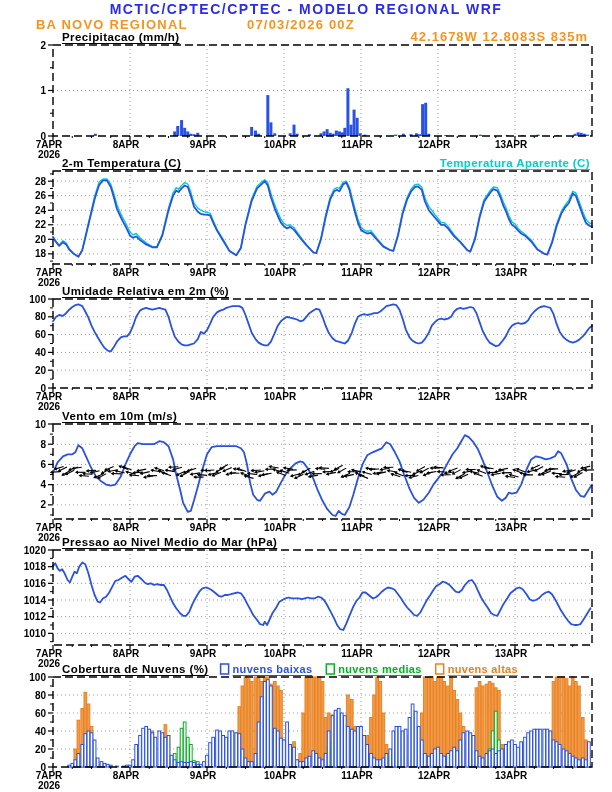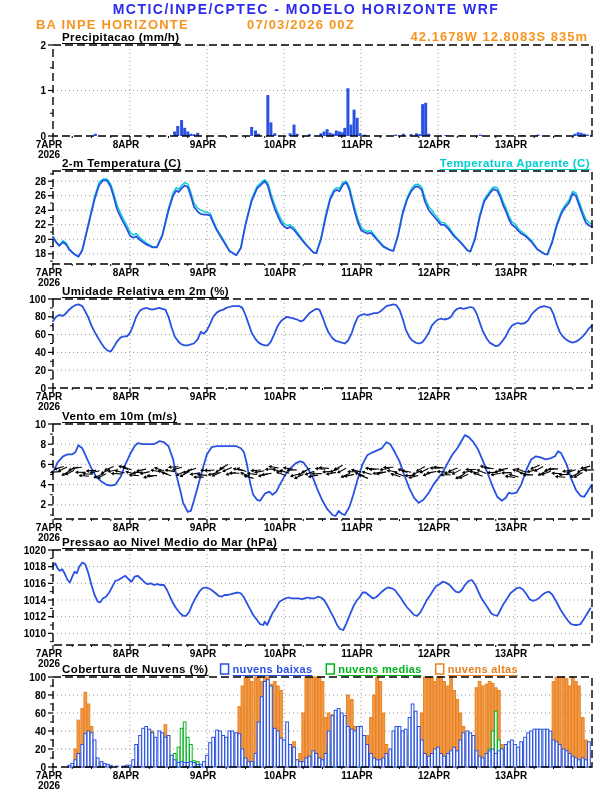--- a/index.html
+++ b/index.html
@@ -17,22 +17,22 @@
   .mtick{stroke:#000;stroke-width:1;}
   .ylab{font:bold 10px "Liberation Sans",sans-serif;fill:#000;}
   .xlab{font:bold 10px "Liberation Sans",sans-serif;fill:#000;}
   .ptitle{font:bold 11.5px "Liberation Sans",sans-serif;letter-spacing:0.4px;}
   .leglab{font:bold 11px "Liberation Sans",sans-serif;letter-spacing:0.3px;}
 </style>
 </head>
 <body>
 
 <div class="page">
-  <div class="hdr1" style="color: rgb(43, 43, 238);">MCTIC/INPE/CPTEC - MODELO HORIZONTE WRF</div>
-  <span class="hdr2-station" style="color: rgb(247, 148, 30);">BA INPE HORIZONTE</span>
+  <div class="hdr1" style="color: rgb(43, 43, 238);">MCTIC/CPTEC/CPTEC - MODELO REGIONAL WRF</div>
+  <span class="hdr2-station" style="color: rgb(247, 148, 30);">BA NOVO REGIONAL</span>
   <span class="hdr2-run" style="color: rgb(247, 148, 30);">07/03/2026 00Z</span>
   <div class="loc" style="color: rgb(247, 148, 30);">42.1678W 12.8083S 835m</div>
   <svg width="612" height="792" viewBox="0 0 612 792">
       <g>
         <line x1="130" x2="130" y1="45" y2="136" class="grid"></line>
         <line x1="207" x2="207" y1="45" y2="136" class="grid"></line>
         <line x1="284" x2="284" y1="45" y2="136" class="grid"></line>
         <line x1="361" x2="361" y1="45" y2="136" class="grid"></line>
         <line x1="438" x2="438" y1="45" y2="136" class="grid"></line>
         <line x1="515" x2="515" y1="45" y2="136" class="grid"></line>

